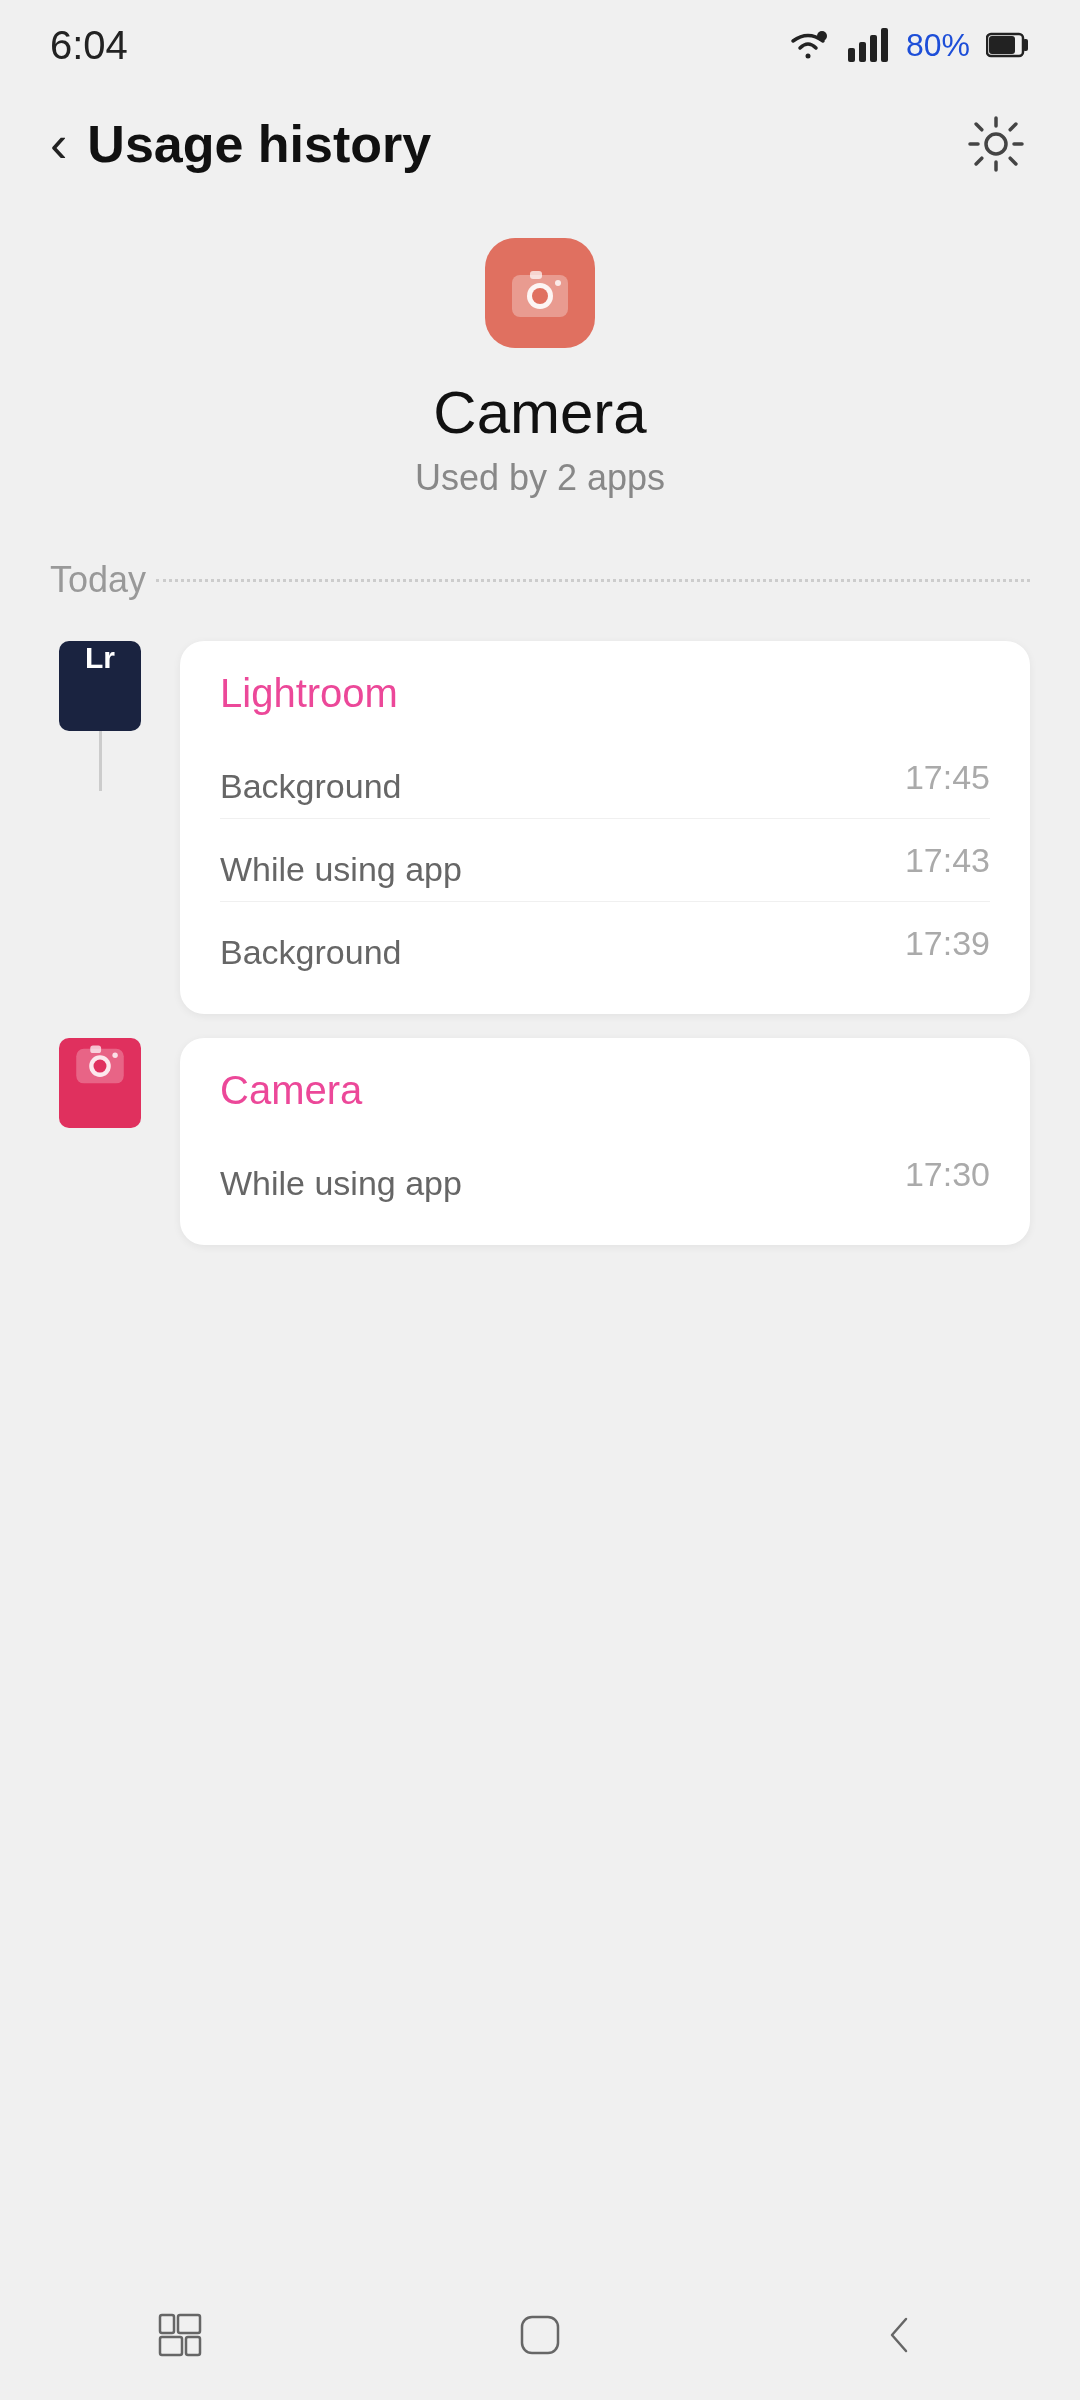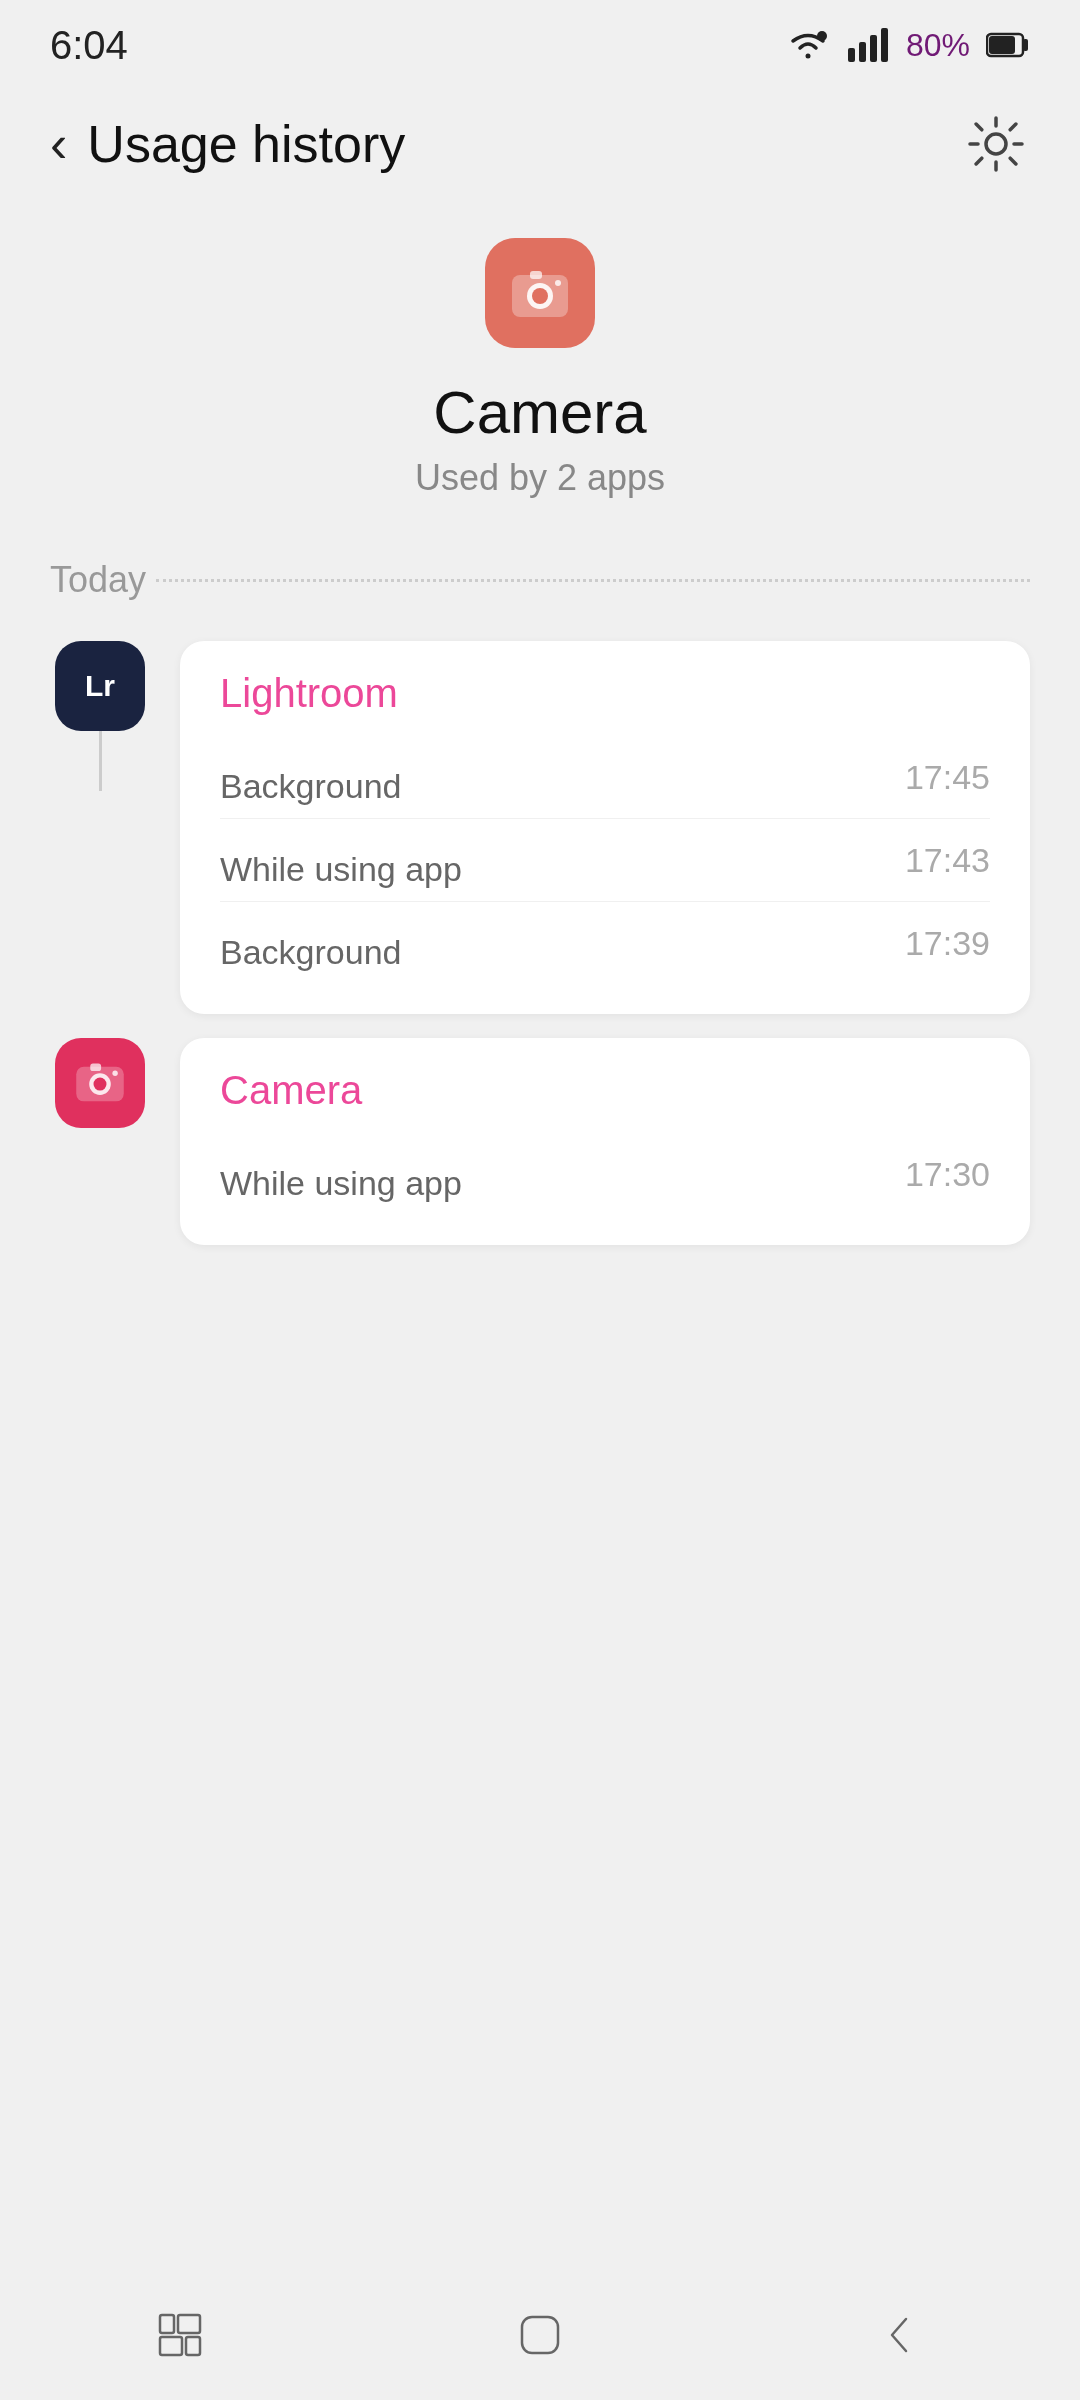--- a/index.html
+++ b/index.html
@@ -30,21 +30,21 @@
     }
 
     .status-icons {
       display: flex;
       align-items: center;
       gap: 16px;
     }
 
     .status-icons span {
       font-size: 32px;
-      color: #701a75;
+      color: #1d4ed8;
       text-align: center;
     }
 
     .battery-text {
       font-size: 32px;
       font-weight: 500;
       color: #222;
     }
 
     
@@ -63,21 +63,21 @@
     }
 
     .back-arrow {
       font-size: 52px;
       color: #222;
       line-height: 1;
     }
 
     .page-title {
       font-size: 52px;
-      font-weight: 400;
+      font-weight: 700;
       color: #111;
     }
 
     .settings-icon {
       width: 68px;
       height: 68px;
       display: flex;
       align-items: center;
       justify-content: center;
       cursor: pointer;
@@ -161,25 +161,25 @@
     .timeline-icon-col {
       display: flex;
       flex-direction: column;
       align-items: center;
       width: 100px;
       flex-shrink: 0;
       position: relative;
     }
 
     .app-icon {
-      width: 90px;
+      width: 82px;
       height: 90px;
-      border-radius: 26px;
-      display: flex;
-      align-items: center;
+      border-radius: 10px;
+      display: flex;
+      align-items: flex-start;
       justify-content: center;
       flex-shrink: 0;
       z-index: 2;
     }
 
     .app-icon.lightroom {
       background: #1a2340;
     }
 
     .app-icon.camera {

